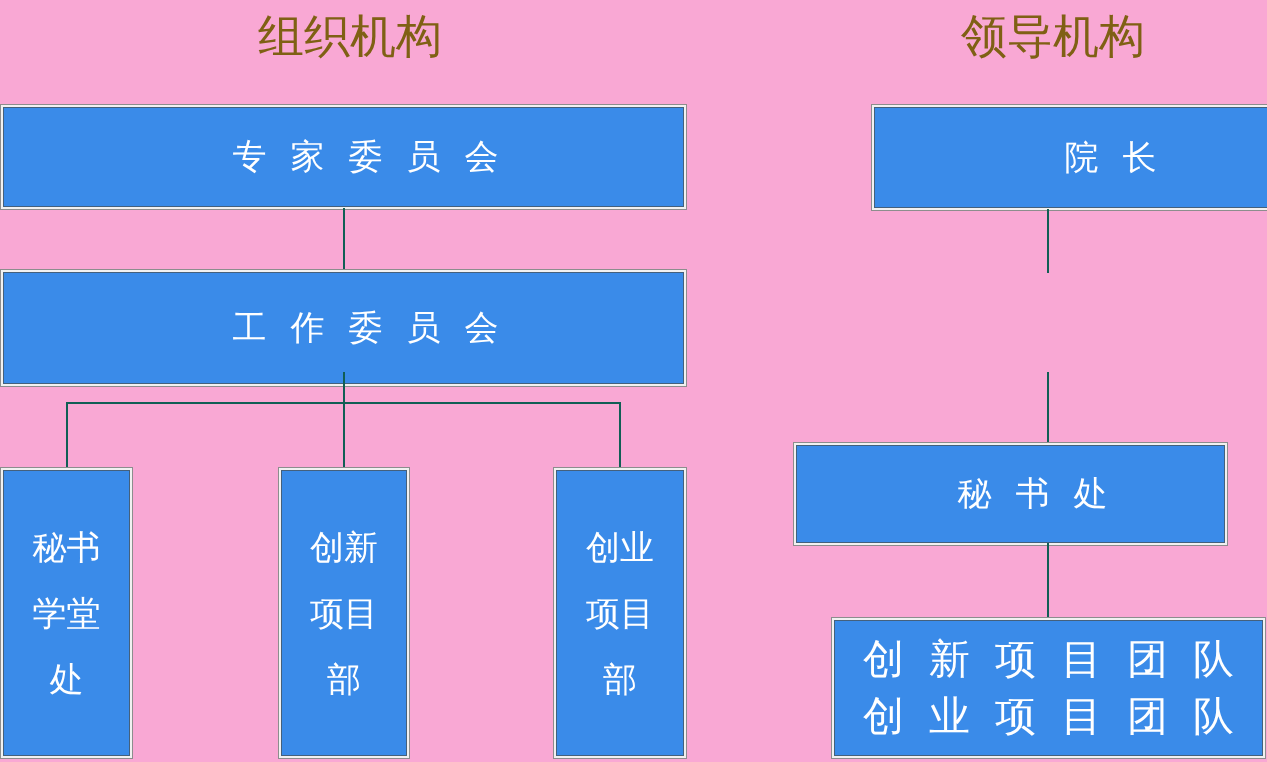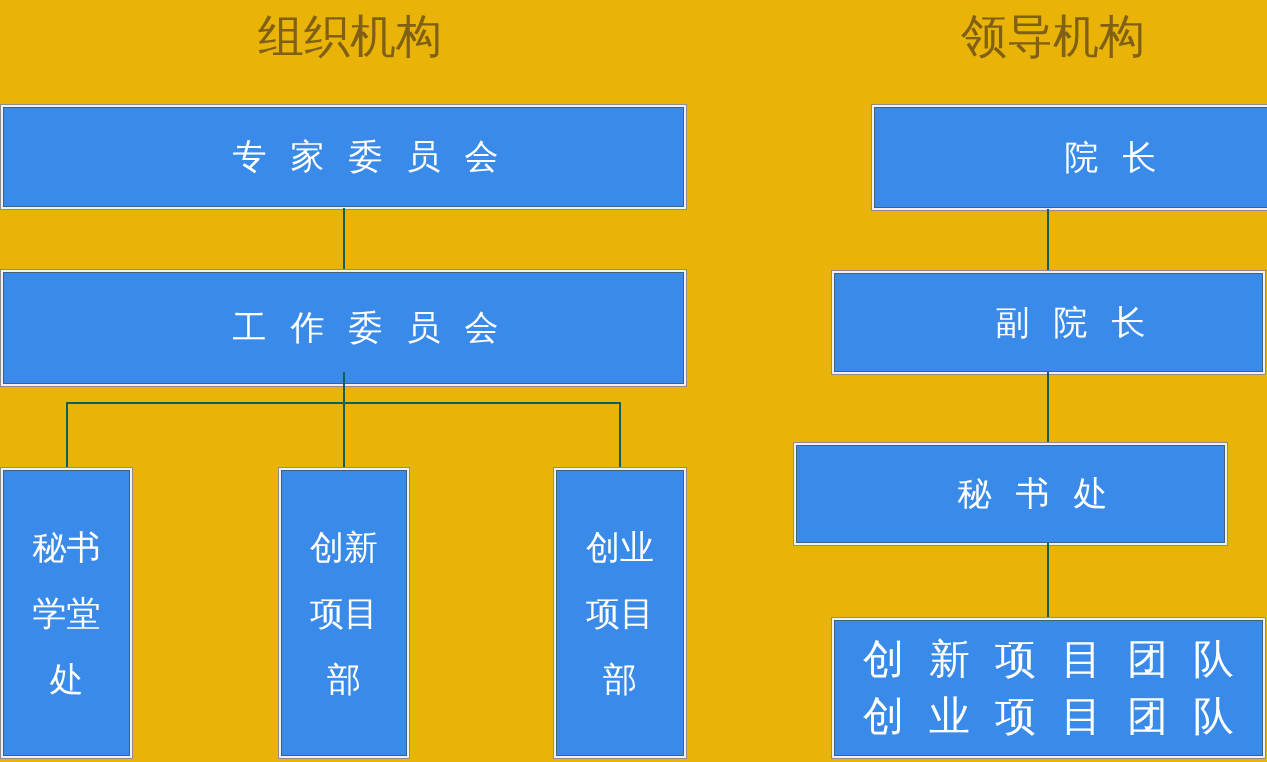--- a/index.html
+++ b/index.html
@@ -5,21 +5,21 @@
   html, body {
     margin: 0;
     padding: 0;
     background: #ffffff;
     font-family: "Liberation Sans", sans-serif;
   }
   .canvas {
     position: relative;
     width: 1267px;
     height: 762px;
-    background: #eab308;
+    background: #f9a8d4;
     overflow: hidden;
     text-decoration: underline;
   }
   .chart-title {
     position: absolute;
     font-family: "Liberation Serif", "DejaVu Serif", serif;
     font-size: 46px;
     font-weight: 400;
     color: #7f6014;
     text-align: center;
@@ -100,21 +100,20 @@
     <span>项目</span>
     <span>部</span>
   </div>
 
   <div class="chart-title" style="left:868px; top:6px; width:370px;">领导机构</div>
 
   <div class="node hbox" style="left:874px; top:107px; width:429px; height:101px;">院长</div>
 
   <div class="conn v" style="left:1047px; top:209px; height:64px;"></div>
 
-  <div class="node hbox" style="left:834px; top:273px; width:429px; height:99px;">副院长</div>
 
   <div class="conn v" style="left:1047px; top:372px; height:73px;"></div>
 
   <div class="node hbox" style="left:796px; top:445px; width:429px; height:98px;">秘书处</div>
 
   <div class="conn v" style="left:1047px; top:543px; height:77px;"></div>
 
   <div class="node twolines" style="left:834px; top:620px; width:429px; height:136px;">
     <span>创新项目团队</span>
     <span>创业项目团队</span>

